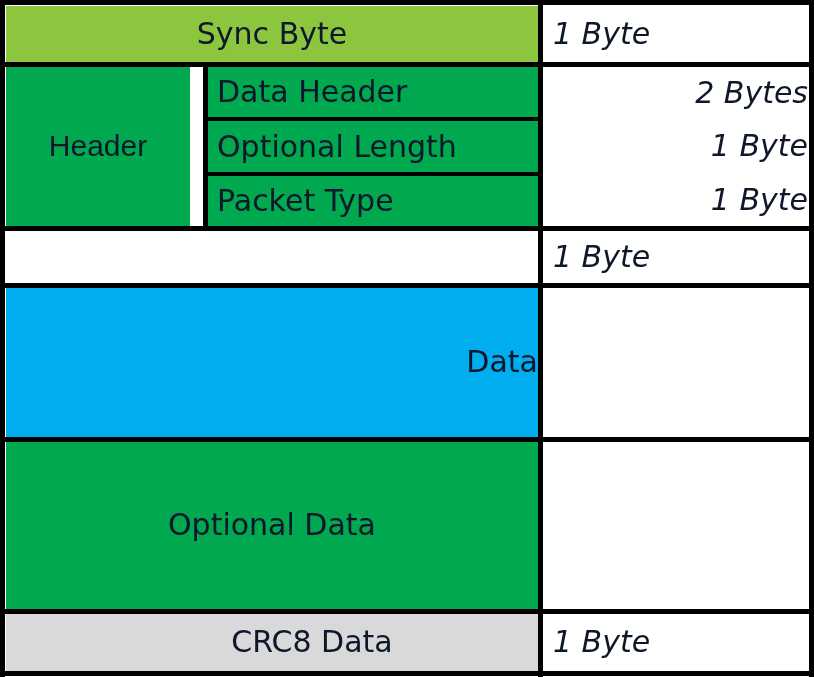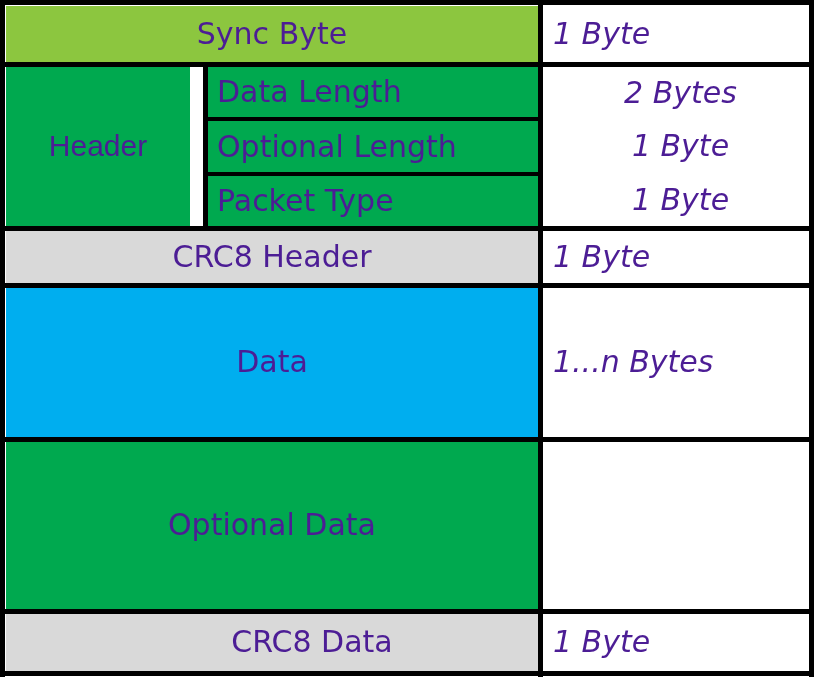--- a/index.html
+++ b/index.html
@@ -20,21 +20,21 @@
     overflow: hidden;
   }
 
   
   .cell {
     position: absolute;
     box-sizing: border-box;
     display: flex;
     align-items: center;
     justify-content: center;
-    color: #4c1d95;
+    color: #0f172a;
     line-height: 1.05;
     white-space: nowrap;
   }
   .cell.left {
     justify-content: flex-start;
     padding-left: 10px;
   }
 
   
   .lbl {
@@ -71,65 +71,59 @@
 
   <div class="cell swatch-sync" style="left:6px; top:6px; width:532px; height:56px;">
     <span class="lbl">Sync Byte</span>
   </div>
 
   <div class="cell swatch-header" style="left:6px; top:66px; width:184px; height:160px;">
     <span class="lbl wide">Header</span>
   </div>
 
   <div class="cell left swatch-header" style="left:207px; top:66px; width:331px; height:51px;">
-    <span class="lbl">Data Length</span>
+    <span class="lbl">Data Header</span>
   </div>
 
   <div class="cell left swatch-header" style="left:207px; top:121px; width:331px; height:51px;">
     <span class="lbl">Optional Length</span>
   </div>
 
   <div class="cell left swatch-header" style="left:207px; top:176px; width:331px; height:50px;">
     <span class="lbl">Packet Type</span>
   </div>
 
-  <div class="cell swatch-crc" style="left:6px; top:230px; width:532px; height:53px;">
-    <span class="lbl">CRC8 Header</span>
-  </div>
 
-  <div class="cell swatch-data" style="left:6px; top:287px; width:532px; height:150px;">
+  <div class="cell swatch-data" style="left:6px; top:287px; width:532px; height:150px;justify-content:flex-end;">
     <span class="lbl">Data</span>
   </div>
 
   <div class="cell swatch-optional" style="left:6px; top:441px; width:532px; height:168px;">
     <span class="lbl">Optional Data</span>
   </div>
 
   <div class="cell swatch-crc" style="left:6px; top:613px; width:612px; height:58px;">
     <span class="lbl">CRC8 Data</span>
   </div>
 
   <div class="cell left swatch-white" style="left:543px; top:6px; width:265px; height:56px;">
     <span class="lbl">1 Byte</span>
   </div>
 
   <div class="cell swatch-white" style="left:543px; top:66px; width:265px; height:160px;
-              flex-direction:column; justify-content:space-around; align-items:center; padding-left:10px;">
+              flex-direction:column; justify-content:space-around; align-items:flex-end; padding-left:10px;">
     <span class="lbl">2 Bytes</span>
     <span class="lbl">1 Byte</span>
     <span class="lbl">1 Byte</span>
   </div>
 
   <div class="cell left swatch-white" style="left:543px; top:230px; width:265px; height:53px;">
     <span class="lbl">1 Byte</span>
   </div>
 
-  <div class="cell left swatch-white" style="left:543px; top:287px; width:265px; height:150px;">
-    <span class="lbl">1...n Bytes</span>
-  </div>
 
 
   <div class="cell left swatch-white" style="left:543px; top:613px; width:265px; height:58px;">
     <span class="lbl">1 Byte</span>
   </div>
 
   <div class="rule h" style="left:0px;  top:0px;   width:814px;"></div>
   <div class="rule h" style="left:0px;  top:671px; width:814px;"></div>
   <div class="rule v" style="left:0px;  top:0px;   height:677px;"></div>
   <div class="rule v" style="left:809px;top:0px;   height:677px;"></div>

